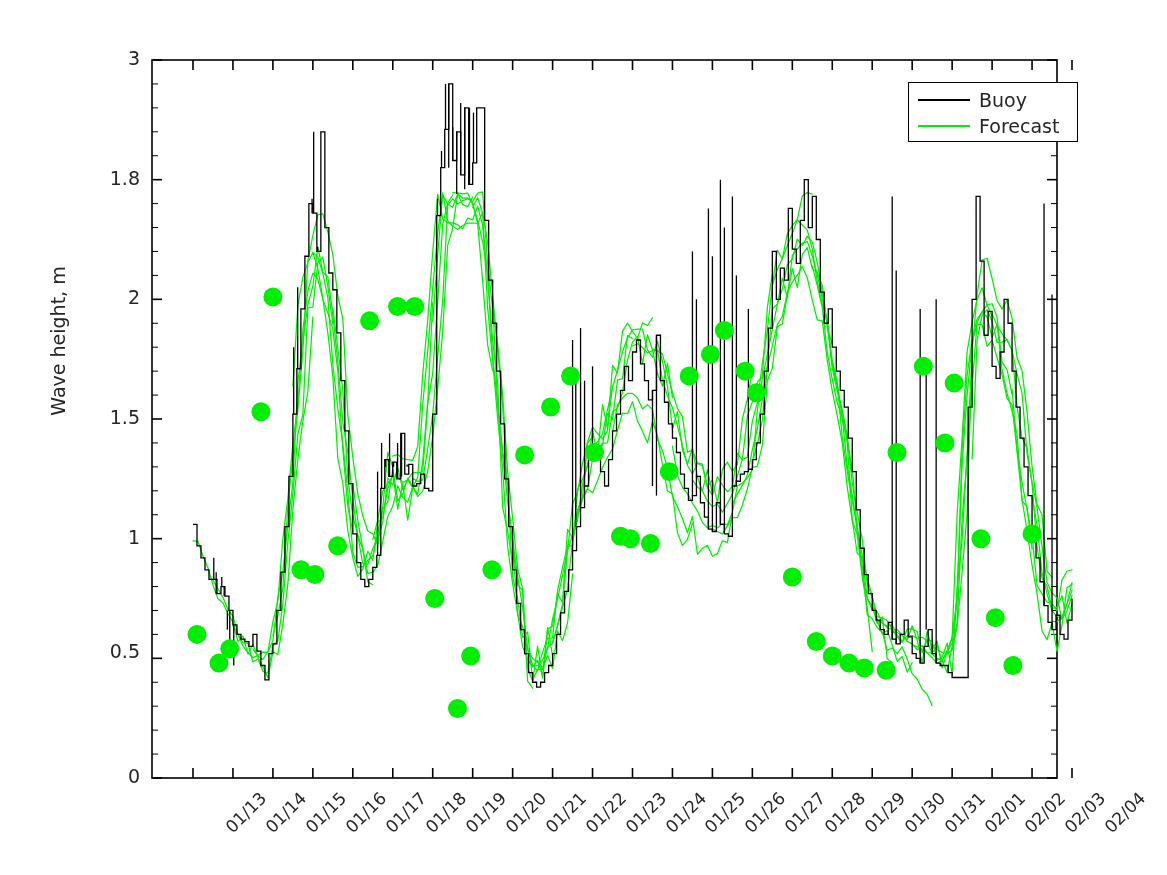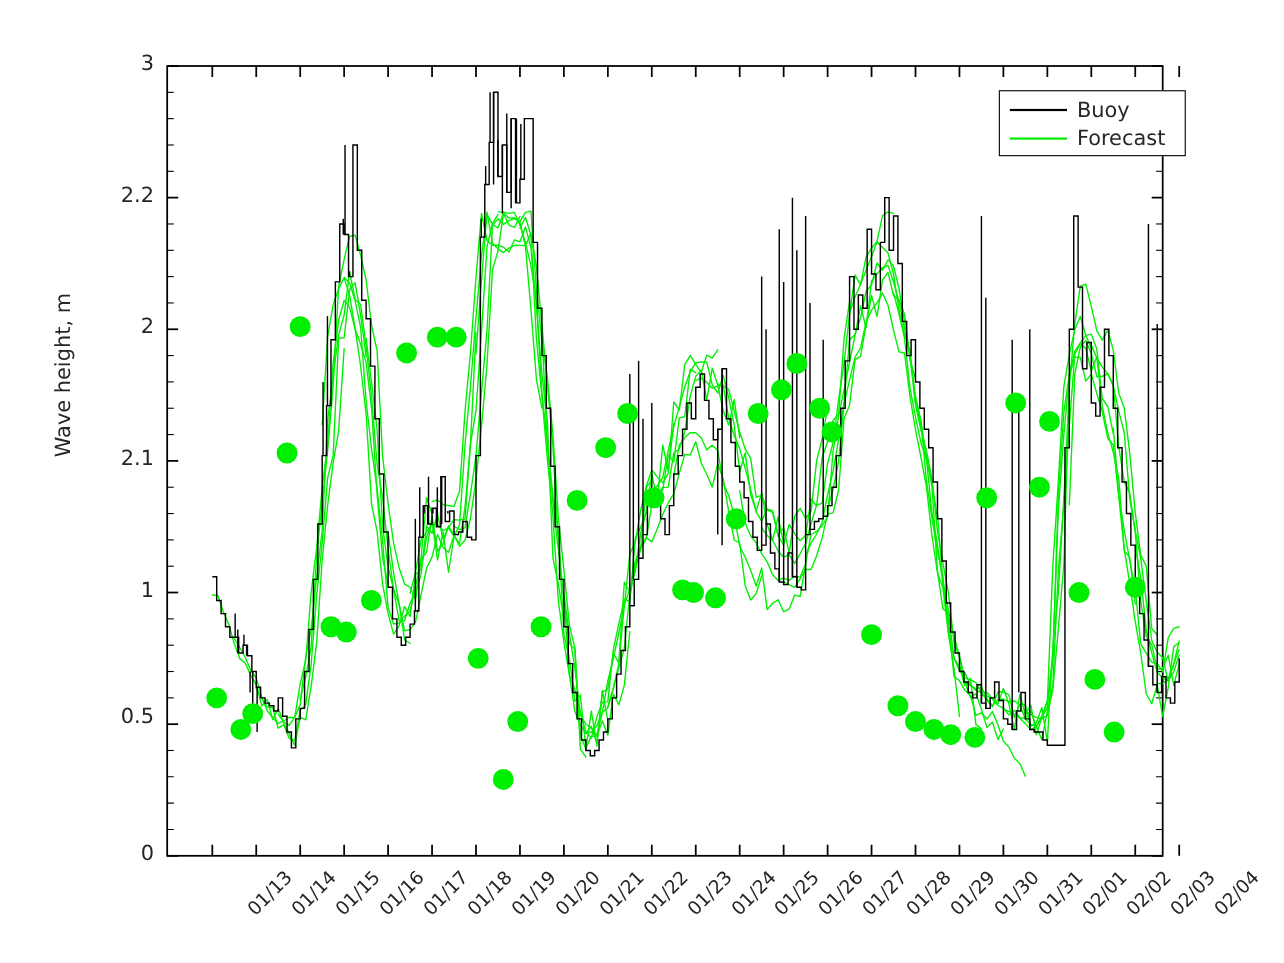--- a/index.html
+++ b/index.html
@@ -359,23 +359,23 @@
         <circle cx="995.29" cy="617.65" r="9.5" fill="#00EE00" stroke="none"></circle>
         <circle cx="1012.87" cy="665.51" r="9.5" fill="#00EE00" stroke="none"></circle>
         <circle cx="1032.05" cy="533.88" r="9.5" fill="#00EE00" stroke="none"></circle>
       </g>
   </svg>
 
   <div id="ytick-labels">
       <div class="ytick-label" style="left: 80px; top: 765px;">0</div>
       <div class="ytick-label" style="left: 80px; top: 640px;">0.5</div>
       <div class="ytick-label" style="left: 80px; top: 525.667px;">1</div>
-      <div class="ytick-label" style="left: 80px; top: 406px;">2.1</div>
+      <div class="ytick-label" style="left: 80px; top: 406px;">1.5</div>
       <div class="ytick-label" style="left: 80px; top: 286.333px;">2</div>
-      <div class="ytick-label" style="left: 80px; top: 166.667px;">2.2</div>
+      <div class="ytick-label" style="left: 80px; top: 166.667px;">1.8</div>
       <div class="ytick-label" style="left: 80px; top: 47px;">3</div>
     </div>
   <div id="xtick-labels">
       <div class="xtick-label" style="left: 207px; top: 788px;">01/13</div>
       <div class="xtick-label" style="left: 246.955px; top: 788px;">01/14</div>
       <div class="xtick-label" style="left: 286.909px; top: 788px;">01/15</div>
       <div class="xtick-label" style="left: 326.864px; top: 788px;">01/16</div>
       <div class="xtick-label" style="left: 366.818px; top: 788px;">01/17</div>
       <div class="xtick-label" style="left: 406.773px; top: 788px;">01/18</div>
       <div class="xtick-label" style="left: 446.727px; top: 788px;">01/19</div>

